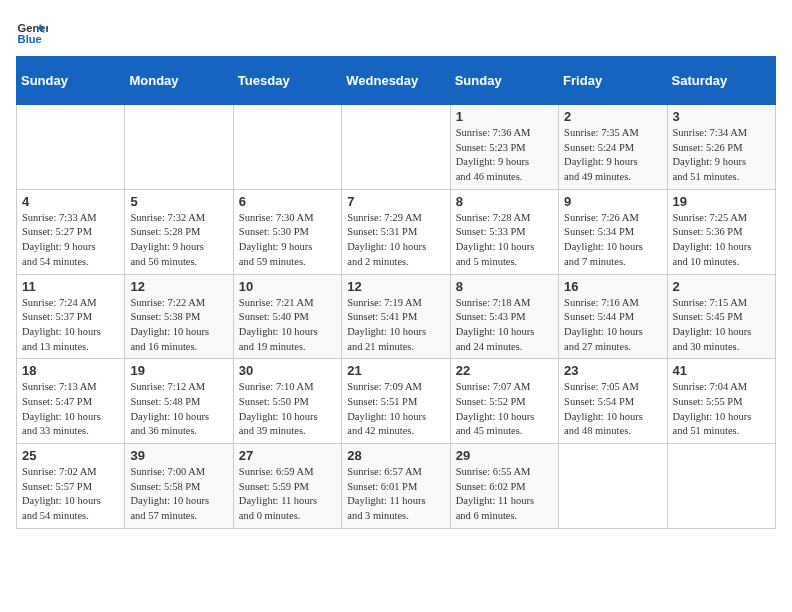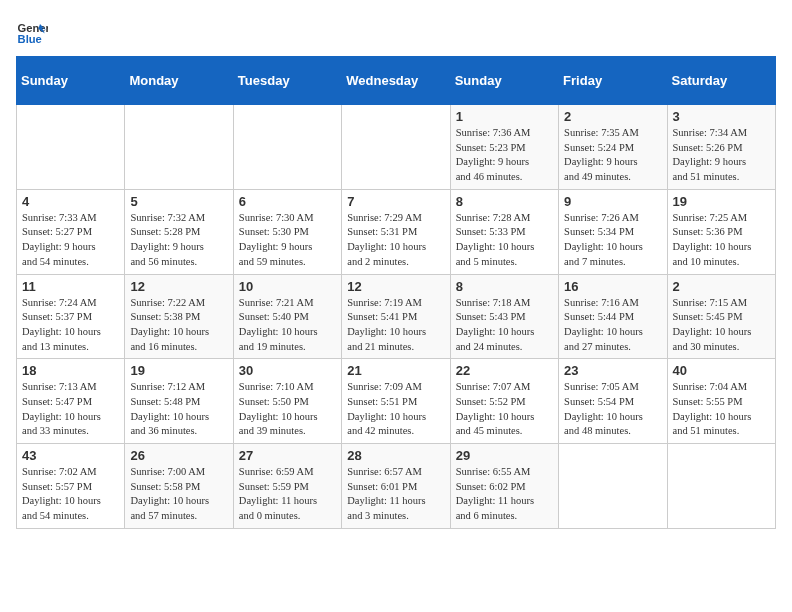--- a/index.html
+++ b/index.html
@@ -210,31 +210,31 @@
         </td>
         <td>
           <div class="day-num">22</div>
           <div class="day-info">Sunrise: 7:07 AM<br>Sunset: 5:52 PM<br>Daylight: 10 hours<br>and 45 minutes.</div>
         </td>
         <td>
           <div class="day-num">23</div>
           <div class="day-info">Sunrise: 7:05 AM<br>Sunset: 5:54 PM<br>Daylight: 10 hours<br>and 48 minutes.</div>
         </td>
         <td>
-          <div class="day-num">40</div>
+          <div class="day-num">41</div>
           <div class="day-info">Sunrise: 7:04 AM<br>Sunset: 5:55 PM<br>Daylight: 10 hours<br>and 51 minutes.</div>
         </td>
       </tr>
       <tr>
         <td>
-          <div class="day-num">43</div>
+          <div class="day-num">25</div>
           <div class="day-info">Sunrise: 7:02 AM<br>Sunset: 5:57 PM<br>Daylight: 10 hours<br>and 54 minutes.</div>
         </td>
         <td>
-          <div class="day-num">26</div>
+          <div class="day-num">39</div>
           <div class="day-info">Sunrise: 7:00 AM<br>Sunset: 5:58 PM<br>Daylight: 10 hours<br>and 57 minutes.</div>
         </td>
         <td>
           <div class="day-num">27</div>
           <div class="day-info">Sunrise: 6:59 AM<br>Sunset: 5:59 PM<br>Daylight: 11 hours<br>and 0 minutes.</div>
         </td>
         <td>
           <div class="day-num">28</div>
           <div class="day-info">Sunrise: 6:57 AM<br>Sunset: 6:01 PM<br>Daylight: 11 hours<br>and 3 minutes.</div>
         </td>

